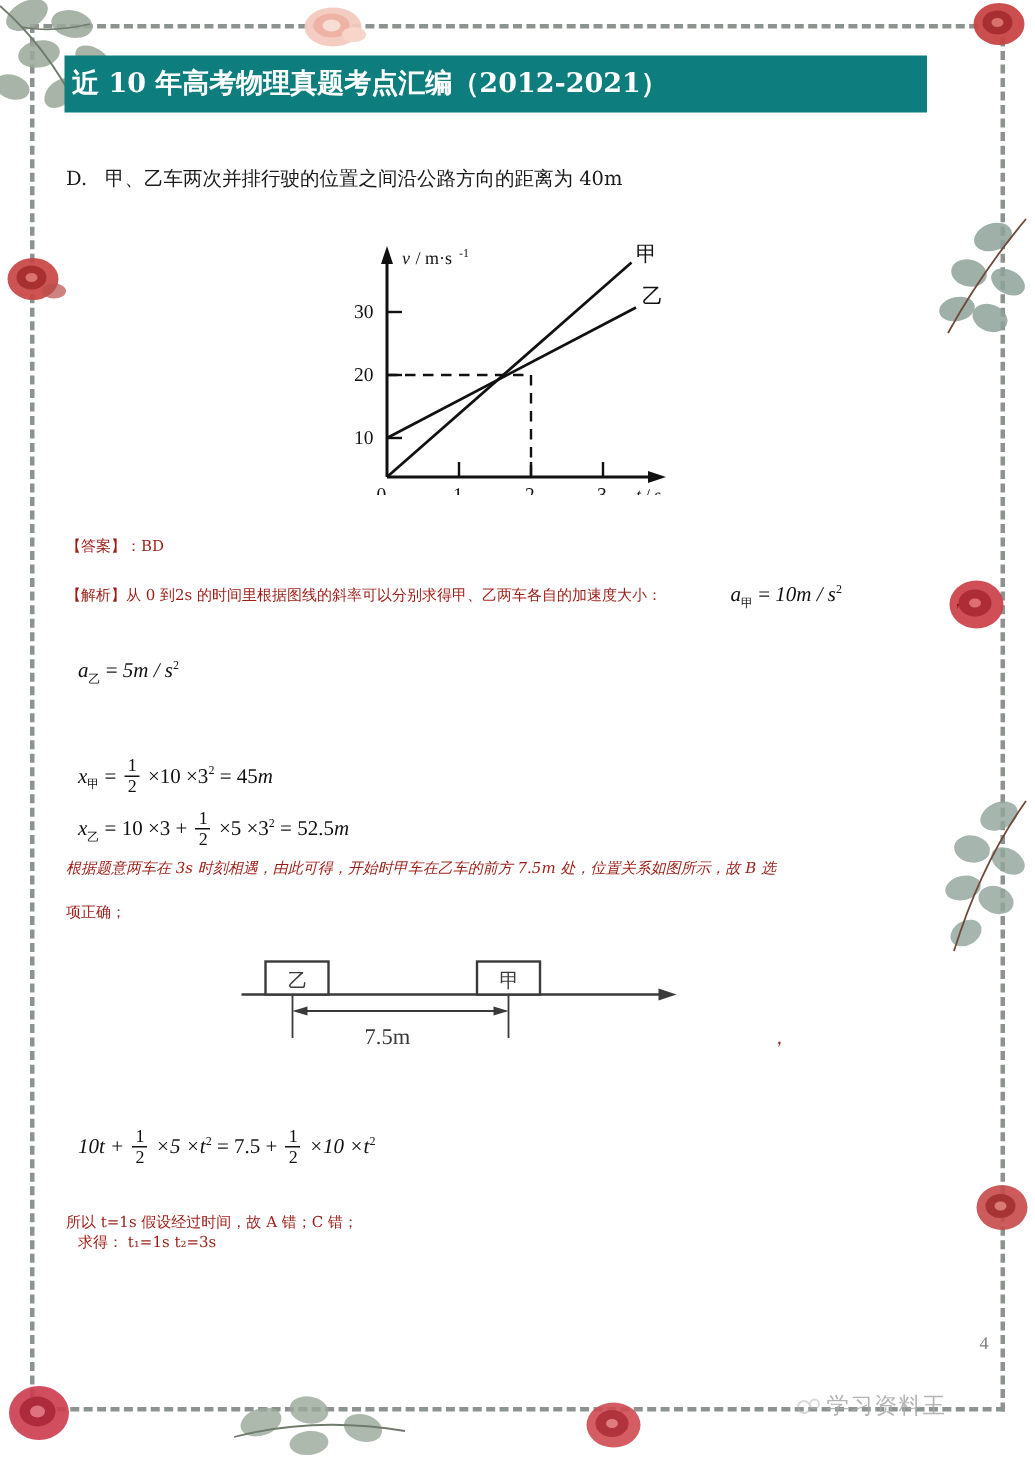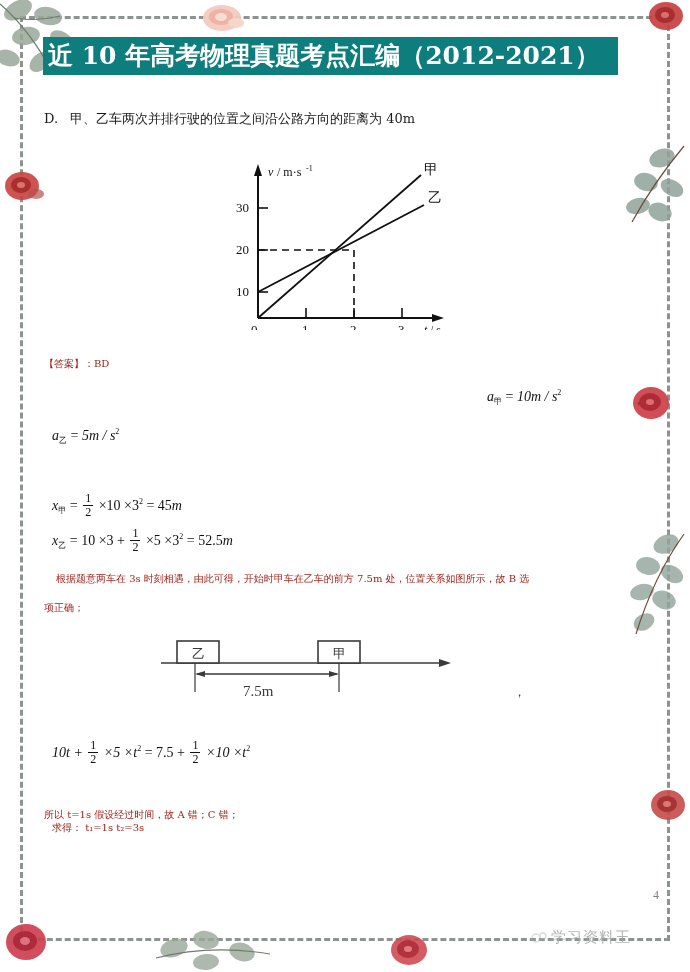--- a/index.html
+++ b/index.html
@@ -33,21 +33,21 @@
   }
   
   .title-banner {
     position: absolute;
     left: 43px;
     top: 37px;
     width: 575px;
     height: 38px;
     background: #0d7d7d;
     color: #ffffff;
-    font-size: 25px;
+    font-size: 18px;
     font-weight: bold;
     line-height: 38px;
     letter-spacing: 0px;
     white-space: nowrap;
     padding-left: 5px;
     box-sizing: border-box;
     font-family: "DejaVu Serif", serif;
   }
   
   .opt {
@@ -73,33 +73,34 @@
   .red {
     position: absolute;
     color: #9d1b14;
     font-size: 10px;
     white-space: nowrap;
     font-family: "DejaVu Serif", serif;
   }
   #answer-line { left: 44px; top: 357px; }
   #analysis-line { left: 44px; top: 390px; }
   #line-0to3s { left: 52px; top: 466px; }
-  #meet-line-1 { left: 56px; top: 572px; }
+  #meet-line-1 { left: 44px; top: 572px; font-style: italic; }
   #meet-line-2 { left: 44px; top: 601px; }
   #assume-line { left: 44px; top: 713px; }
   #solve-line { left: 52px; top: 777px; margin-top: 44px; }
   #conclusion-line { left: 44px; top: 808px; }
 
   
   .math {
     position: absolute;
     color: #111111;
     font-family: "Liberation Serif", serif;
     font-size: 14px;
     white-space: nowrap;
+    margin-top: 12px;
   }
   .math i, .mi { font-style: italic; }
   .frac {
     display: inline-block;
     vertical-align: middle;
     text-align: center;
     font-size: 12px;
     line-height: 1.08;
     margin: 0 2px;
     position: relative;
@@ -324,20 +325,21 @@
     <text x="170" y="176" font-family="Liberation Serif, serif" font-size="13" fill="#111">3</text>
     <text x="196" y="176" font-family="Liberation Serif, serif" font-size="12" fill="#111" font-style="italic">t</text>
     <text x="202" y="176" font-family="Liberation Serif, serif" font-size="12" fill="#111">/ s</text>
 
     <text x="196" y="16" font-family="DejaVu Serif, serif" font-size="14" fill="#111">甲</text>
     <text x="200" y="44" font-family="DejaVu Serif, serif" font-size="14" fill="#111">乙</text>
   </svg>
 
   <div class="red" id="answer-line">【答案】：BD</div>
 
+  <div class="red" id="analysis-line">【解析】从 0 到2s 的时间里根据图线的斜率可以分别求得甲、乙两车各自的加速度大小：</div>
 
   <div class="inline-math" id="math-a-jia">
     <span class="mi">a</span><sub class="sb">甲</sub>
     <span>=</span>
     <span class="mi">10</span><span class="mi">m / s</span><sup class="exp">2</sup>
   </div>
   <div class="tail-comma" id="tail-comma-1">，</div>
 
   <div class="math" id="math-a-yi">
     <span class="mi">a</span><sub class="sb">乙</sub>

